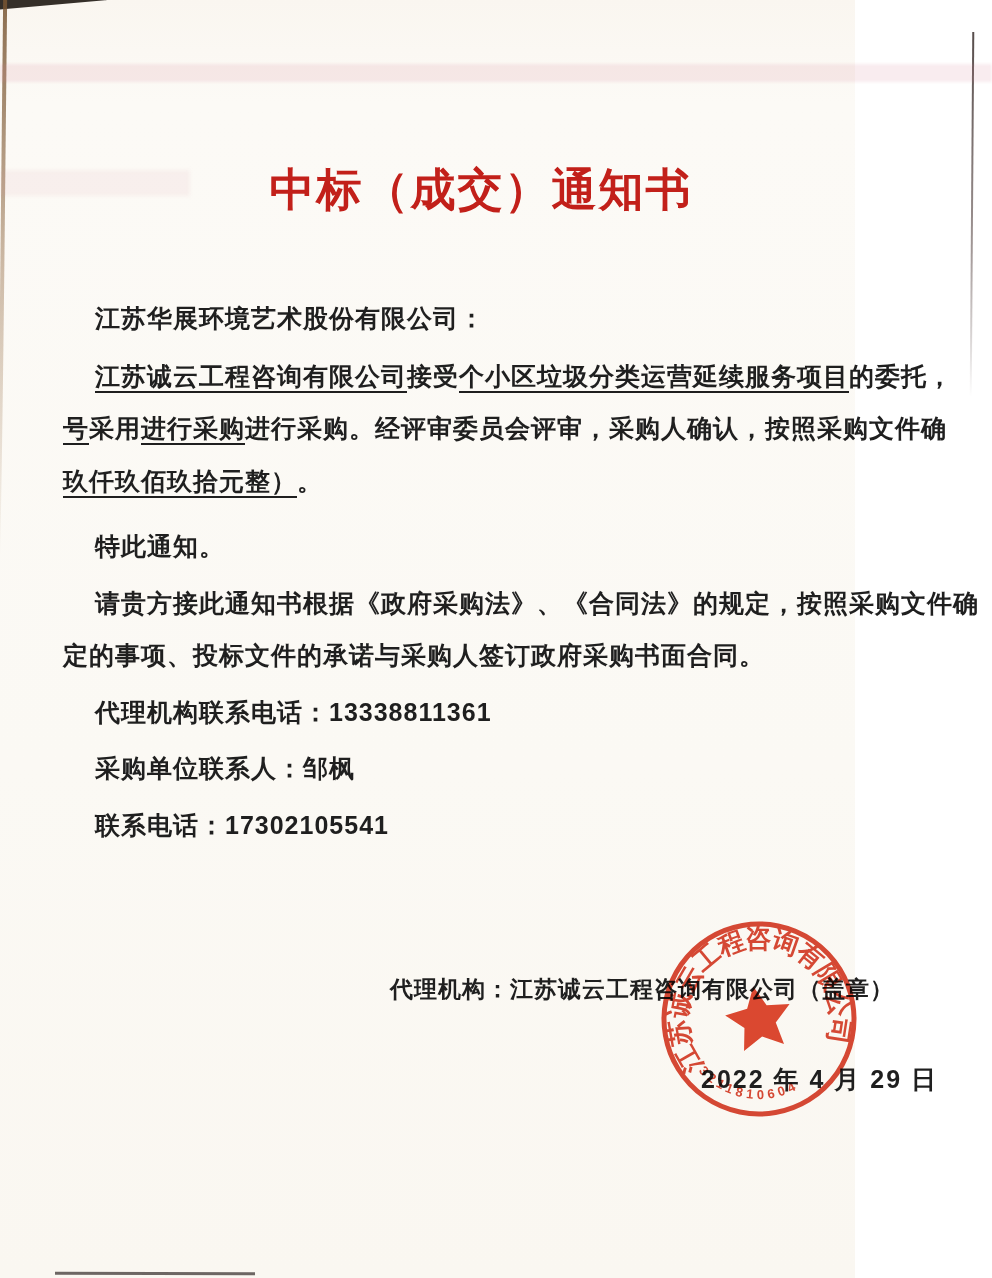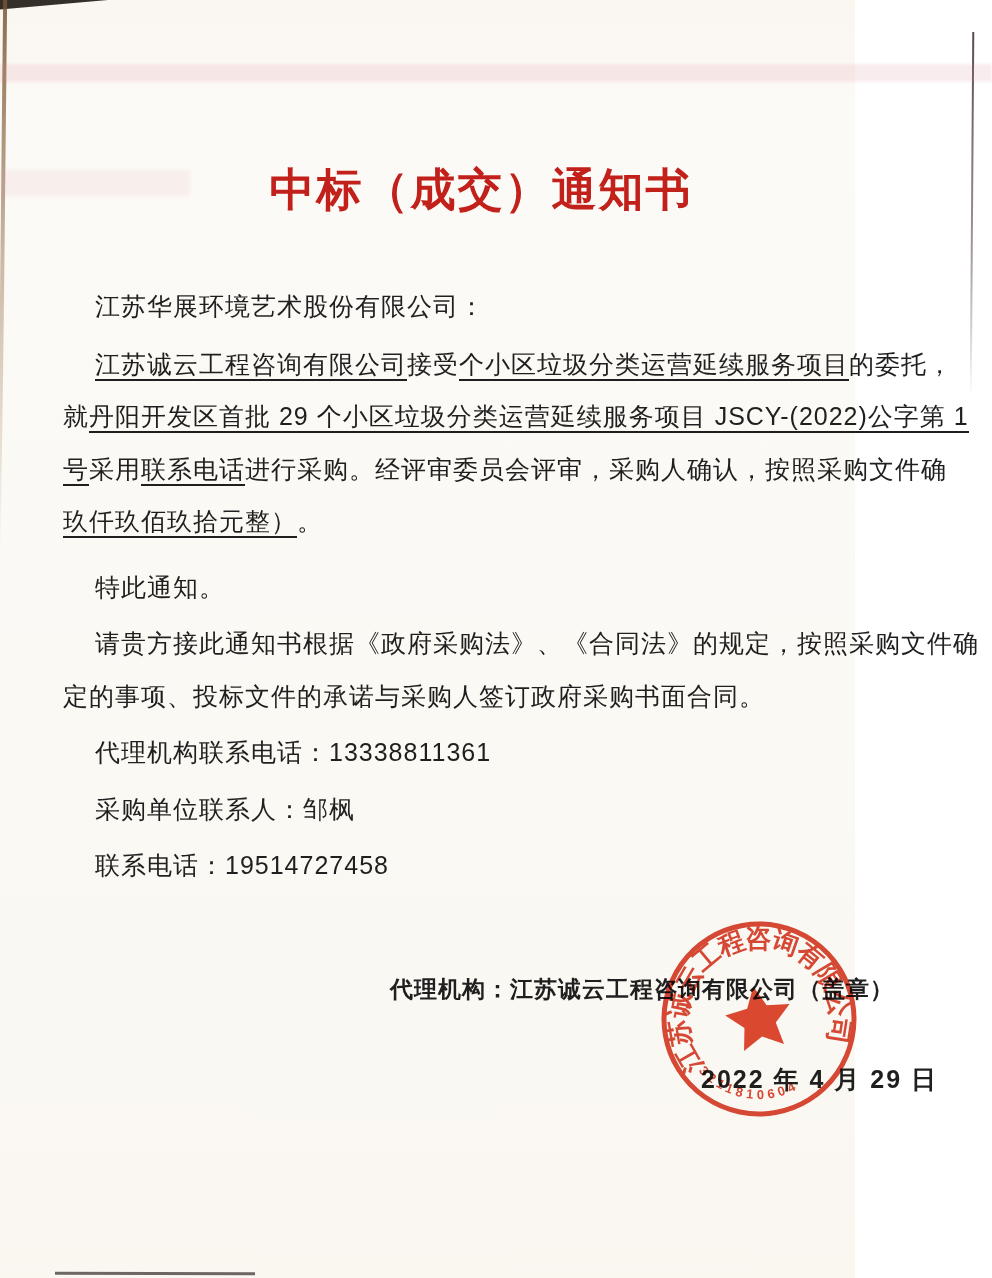--- a/index.html
+++ b/index.html
@@ -26,22 +26,22 @@
   .pink-smear { left:0; top:170px; width:190px; height:26px;
                background:rgba(220,150,160,.10); filter:blur(2px); }
   .edge-bottom { left:55px; top:1272px; width:200px; height:3px;
                background:rgba(48,40,38,.7); transform:rotate(.2deg); }
 
   
   .title { position:absolute; left:0; top:160px; width:992px; text-align:center;
            padding-right:30px; box-sizing:border-box;
            font-size:45px; font-weight:bold; letter-spacing:2px;
            color: var(--title_red, #c2201a); margin:0; }
-  .body-text { position:absolute; left:63px; top:280px; width:890px;
-               font-size:25px; font-weight:normal; letter-spacing:1px; }
+  .body-text { position:absolute; left:63px; top:292px; width:890px;
+               font-size:25px; font-weight:bold; letter-spacing:1px; }
   .line { line-height:52.5px; white-space:nowrap; }
   .line.indent { padding-left:32px; }
   .addressee { margin-bottom:5px; }
   #paras .para { margin-top:4px; }
   #paras .para:nth-of-type(2) { margin-top:13px; }
   .u { border-bottom:2px solid currentColor; padding-bottom:1px; }
 
   .agency { position:absolute; left:390px; top:974px;
             font-size:23px; font-weight:bold; letter-spacing:1px; white-space:nowrap; }
   .date   { position:absolute; left:701px; top:1063px;
@@ -63,39 +63,38 @@
   <div class="art pink-smear"></div>
   <div class="art edge-bottom"></div>
 
   <h1 class="title">中标（成交）通知书</h1>
 
   <div class="body-text">
     <div class="line addressee indent">江苏华展环境艺术股份有限公司：</div>
     <div id="paras">
         <div class="para">
           <div class="line indent"><span class="u">江苏诚云工程咨询有限公司</span><span>接受</span><span class="u">个小区垃圾分类运营延续服务项目</span><span>的委托，</span></div>
-          <div class="line"><span>就</span><span class="u">丹阳开发区首批 29 个小区垃圾分类运营延续服务项目 JSCY-(2022)公字第 1</span></div>
-          <div class="line"><span class="u">号</span><span>采用</span><span class="u">联系电话</span><span>进行采购。经评审委员会评审，采购人确认，按照采购文件确</span></div>
+          <div class="line"><span class="u">号</span><span>采用</span><span class="u">进行采购</span><span>进行采购。经评审委员会评审，采购人确认，按照采购文件确</span></div>
           <div class="line"><span class="u">玖仟玖佰玖拾元整）</span><span>。</span></div>
         </div>
         <div class="para">
           <div class="line indent"><span>特此通知。</span></div>
         </div>
         <div class="para">
           <div class="line indent"><span>请贵方接此通知书根据《政府采购法》、《合同法》的规定，按照采购文件确</span></div>
           <div class="line"><span>定的事项、投标文件的承诺与采购人签订政府采购书面合同。</span></div>
         </div>
         <div class="para">
           <div class="line indent"><span>代理机构联系电话：13338811361</span></div>
         </div>
         <div class="para">
           <div class="line indent"><span>采购单位联系人：邹枫</span></div>
         </div>
         <div class="para">
-          <div class="line indent"><span>联系电话：19514727458</span></div>
+          <div class="line indent"><span>联系电话：17302105541</span></div>
         </div>
       </div>
   </div>
 
   <div class="agency">代理机构：江苏诚云工程咨询有限公司（盖章）</div>
   <div class="date">2022 年 4 月 29 日</div>
 
   <div class="stamp">
     <svg width="202" height="202" viewBox="0 0 202 202">
       <circle cx="101" cy="101" r="95" fill="none" stroke="#d63a24" stroke-width="5"></circle>

